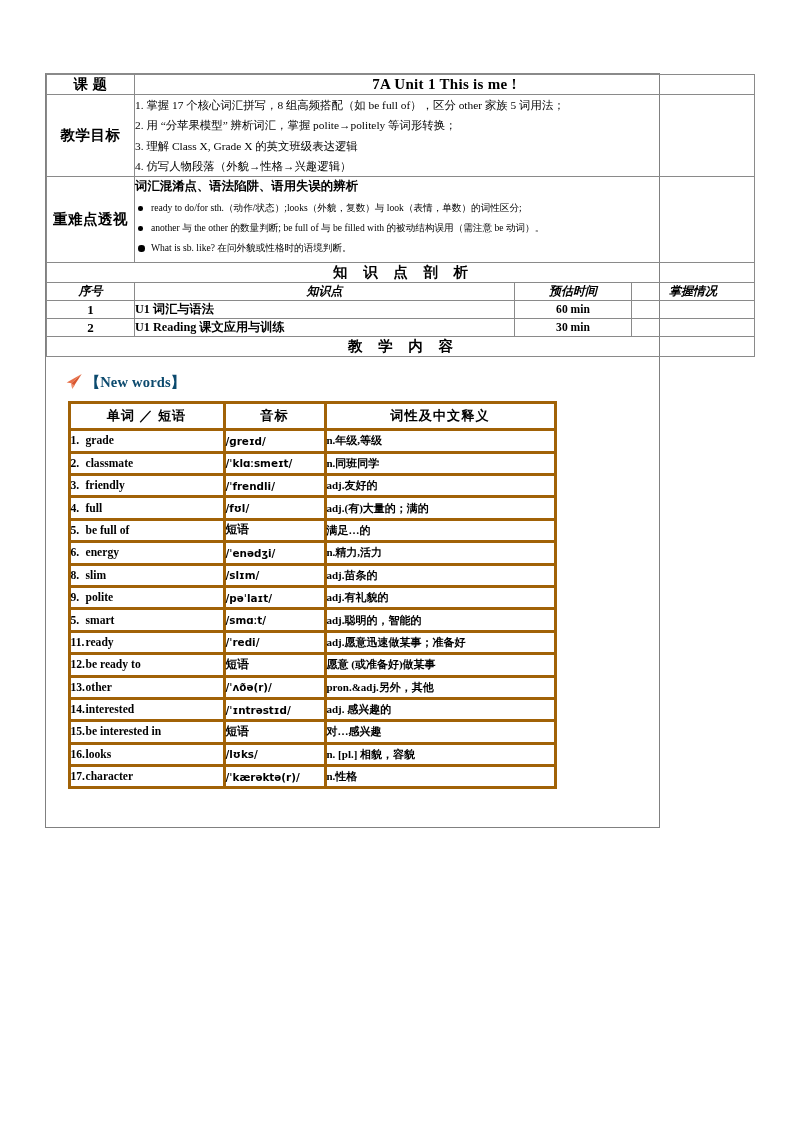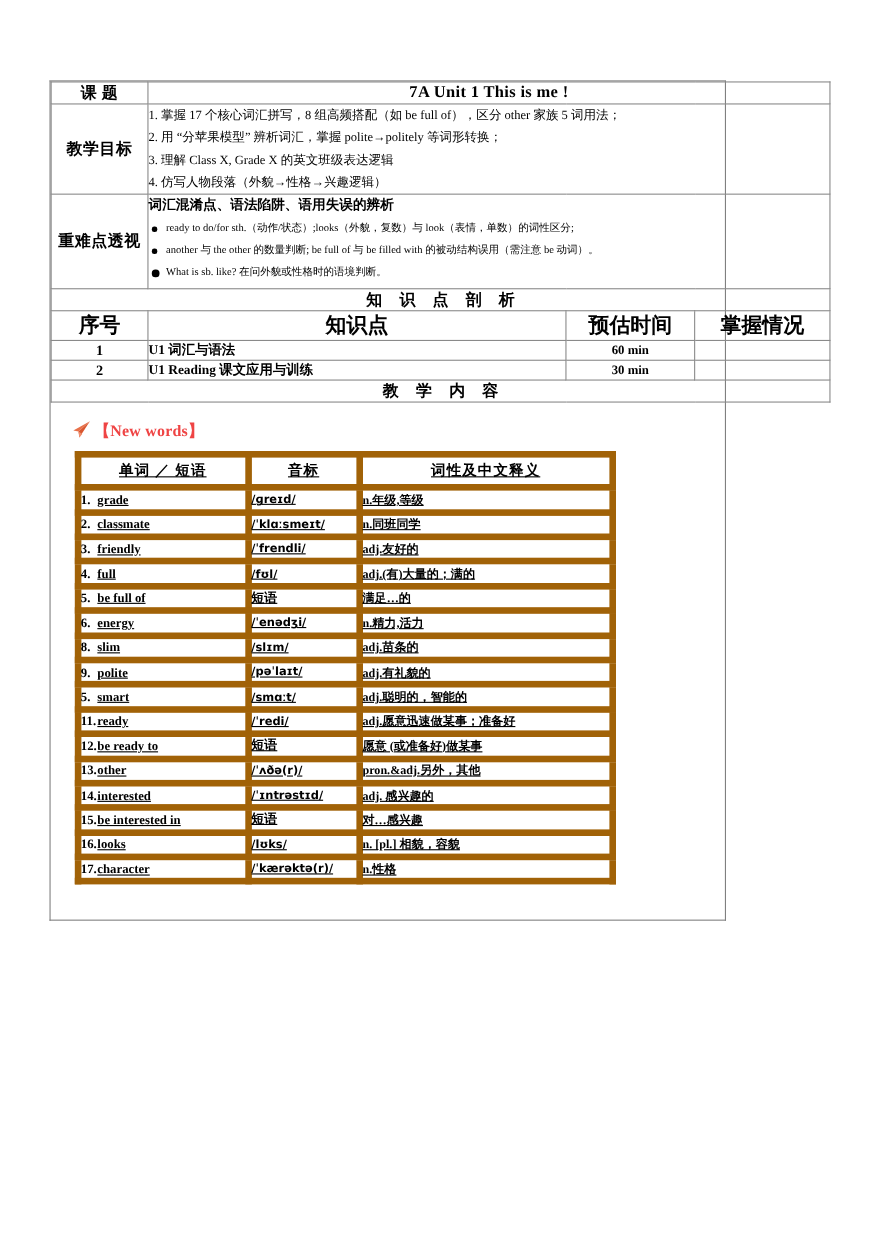--- a/index.html
+++ b/index.html
@@ -100,22 +100,23 @@
     font-weight: bold;
     font-size: 14.5px;
     padding: 7px 4px 8px;
     letter-spacing: 6px;
     text-indent: 6px;
   }
 
   .kp-head {
     text-align: center;
     font-weight: bold;
-    font-size: 19px;
+    font-size: 12px;
     padding: 5px 3px;
+    font-style: italic;
   }
   .kp-idx {
     text-align: center;
     font-weight: bold;
     font-size: 13px;
     padding: 4px 3px;
   }
   .kp-name {
     text-align: left;
     font-weight: bold;
@@ -145,37 +146,36 @@
   .plane-icon {
     display: inline-block;
     width: 20px; height: 17px;
     flex: 0 0 auto;
     position: relative;
     top: -1px;
   }
   .newwords-label {
     font-size: 14.5px;
     font-weight: bold;
-    color: #ef4444;
+    color: #0c4a6e;
     font-family: "Liberation Serif", "DejaVu Serif", serif;
     letter-spacing: .2px;
   }
 
   table.vocab {
     border-collapse: collapse;
     table-layout: fixed;
     width: 486px;
     margin-left: 4px;
   }
   table.vocab td, table.vocab th {
-    border: 6px solid #a16207;
+    border: 3px solid #a16207;
     padding: 0;
     height: 22.4px;
     vertical-align: middle;
-    text-decoration: underline;
   }
   table.vocab th {
     text-align: center;
     font-weight: bold;
     font-size: 13.2px;
     letter-spacing: 1px;
     padding: 3px 2px;
   }
   .c-word  { width: 155px; }
   .c-ipa   { width: 101px; }

